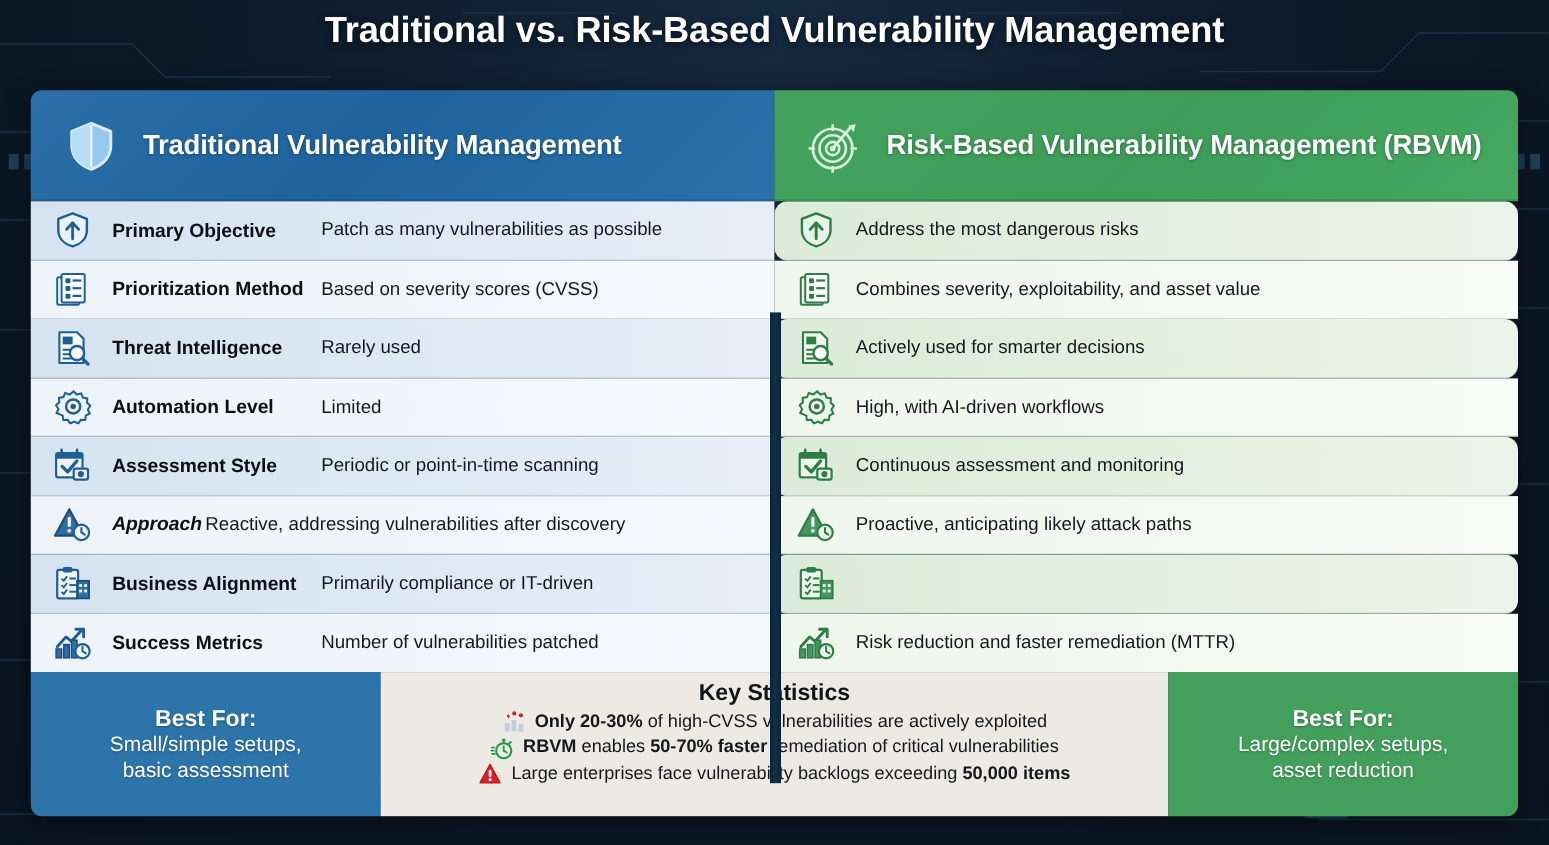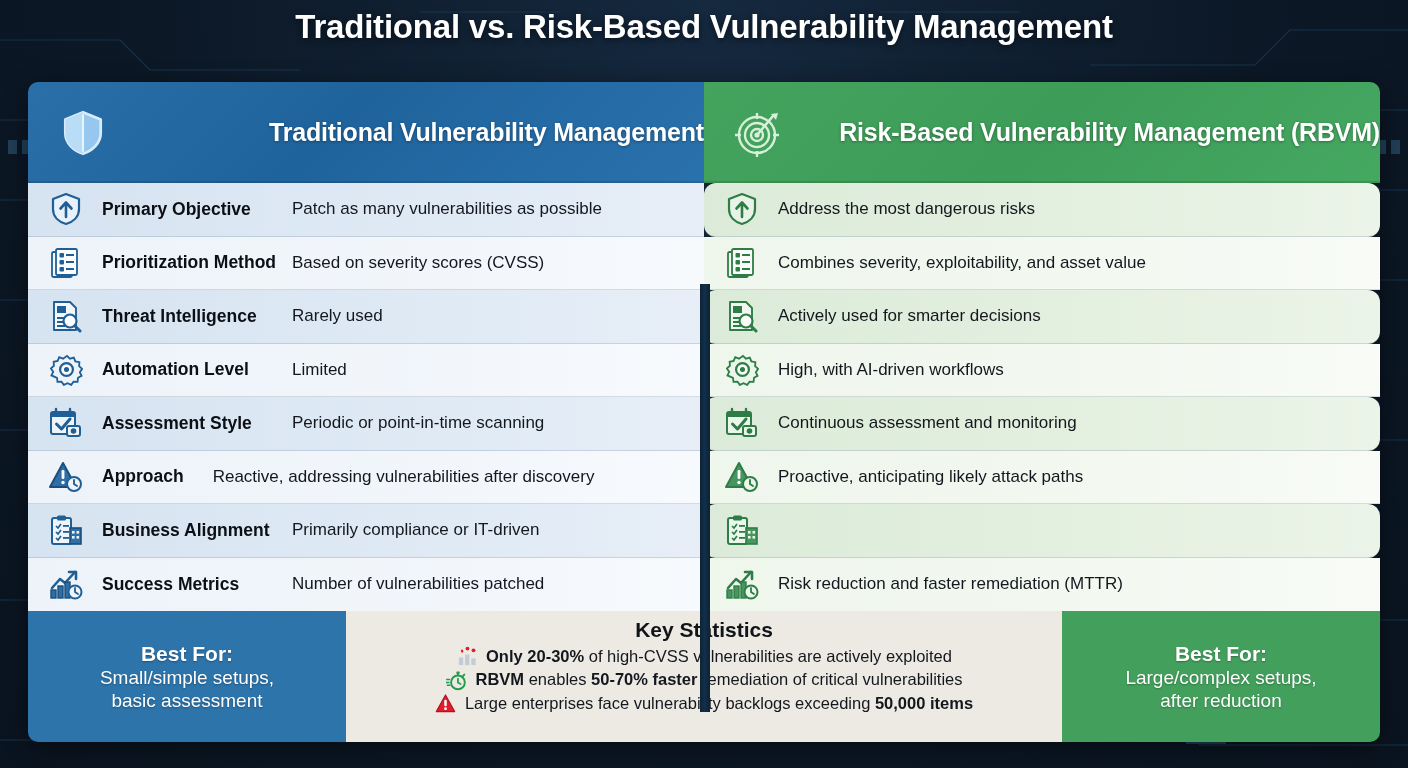--- a/index.html
+++ b/index.html
@@ -38,21 +38,20 @@
     z-index: 4;
   }
 
   
   .hdr-row { position: absolute; top: 0; left: 0; width: 100%; height: 101px; }
   .hdr {
     position: absolute; top: 0; height: 101px;
     display: flex; align-items: center; gap: 20px;
     padding-left: 28px;
     color: #ffffff;
-    justify-content: space-between;
   }
   .hdr-left {
     left: 0; width: 676px;
     background: linear-gradient(135deg, #2a6fa8 0%, #1f639c 45%, #2a72ad 100%);
     border-radius: 10px 0 0 0;
     box-shadow: inset 0 -2px 0 rgba(0,0,0,.12);
   }
   .hdr-right {
     left: 676px; width: 676px;
     background: linear-gradient(135deg, #44a45e 0%, #3d9c58 50%, #45a861 100%);
@@ -99,21 +98,21 @@
   .row-label {
     font-size: 17.5px; font-weight: bold; color: #0c0f14;
     white-space: nowrap;
   }
   .row-value {
     font-size: 17px; color: #14181e; white-space: nowrap;
   }
   
   .col-left .row-label { width: 190px; }
   .col-left .row-value { }
-  .col-left .row.wide .row-label { width: auto; margin-right: 29px; }
+  .col-left .row.wide .row-label { width: auto; margin-right: 3px; font-style: italic; }
   .col-right .row-value { }
 
   
   .footer { position: absolute; top: 529px; left: 0; width: 1352px; height: 131px; }
   .foot-side {
     position: absolute; top: 0; height: 131px; width: 318px;
     display: flex; flex-direction: column; align-items: center;
     justify-content: center; color: #fff; text-align: center; line-height: 1.22;
   }
   .foot-left  { left: 0;    background: #2d74ab; border-radius: 0 0 0 10px; }
@@ -532,18 +531,18 @@
               <circle cx="11" cy="16.5" r="1.5" fill="#fff"></circle>
             </svg>
         </span>
         <span><span>Large enterprises face vulnerability backlogs exceeding </span><b>50,000 items</b></span>
       </div>
     </div>
 
     <div class="foot-side foot-right">
       <div class="foot-title">Best For:</div>
       <div class="foot-sub">Large/complex setups,</div>
-      <div class="foot-sub">after reduction</div>
+      <div class="foot-sub">asset reduction</div>
     </div>
   </div>
 </div>
 
 <div class="board-shadow"></div>
 
 </body></html>

